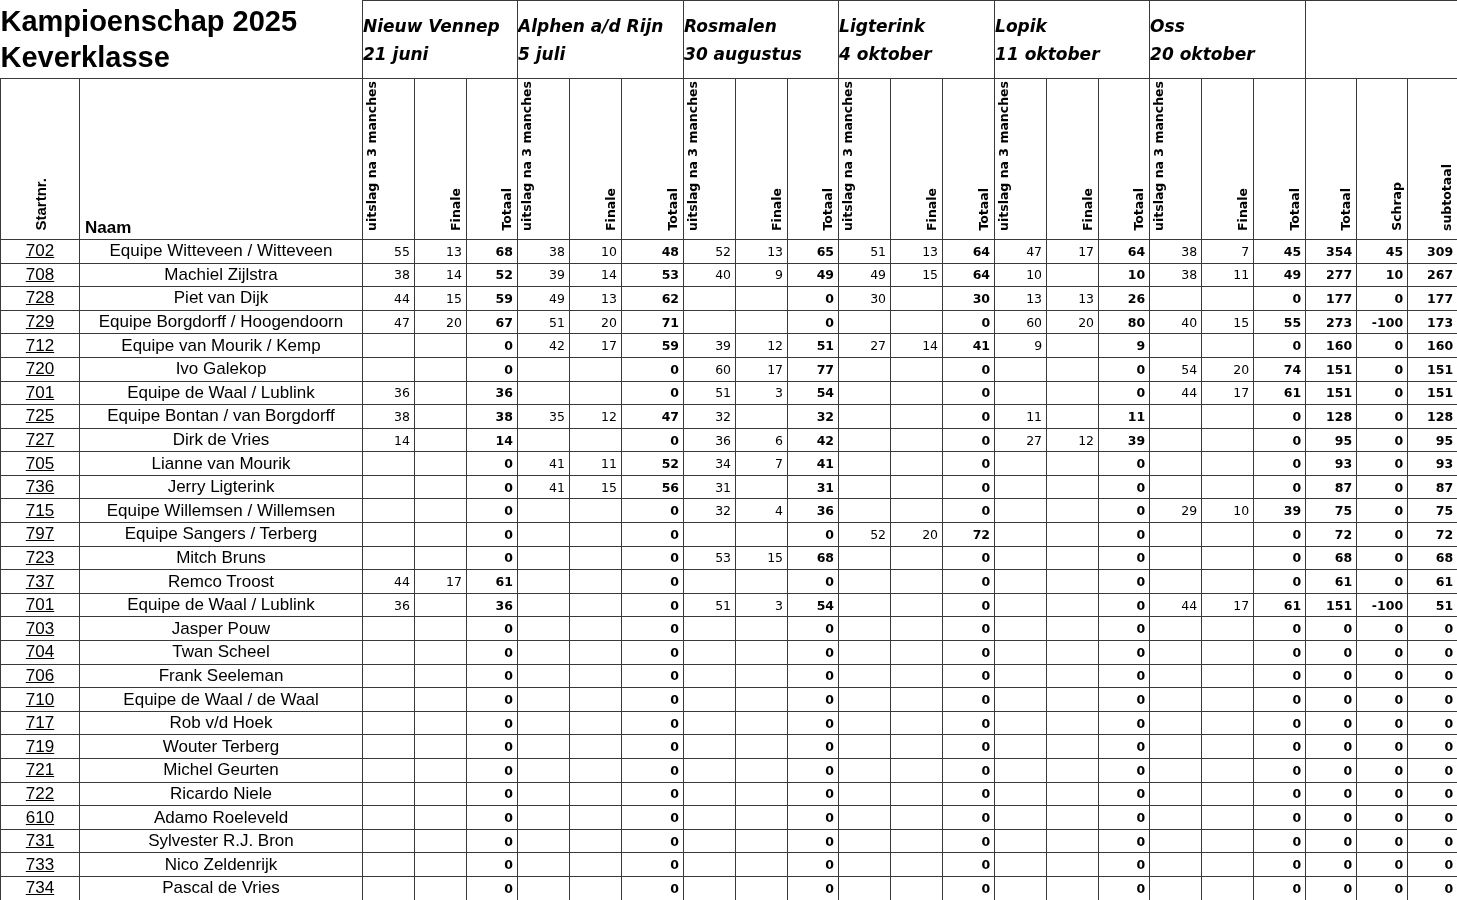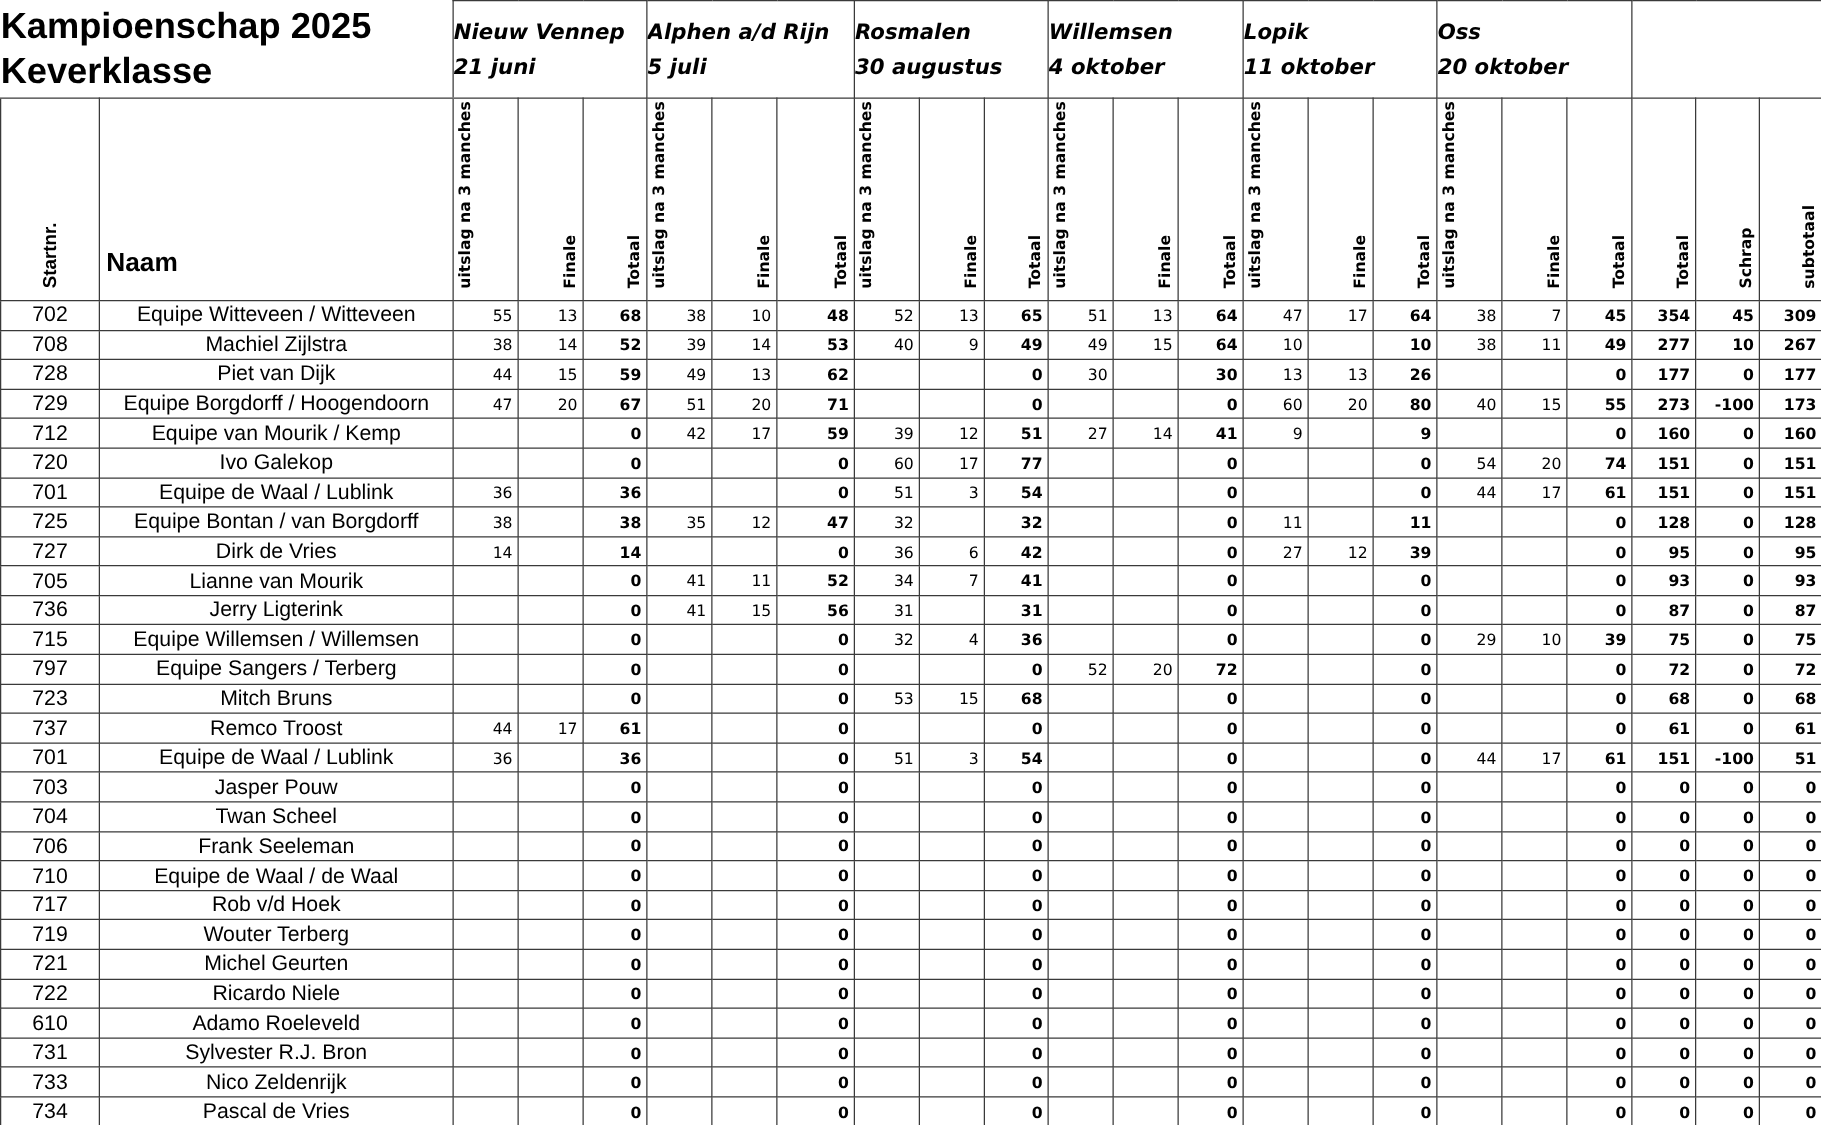--- a/index.html
+++ b/index.html
@@ -6,23 +6,23 @@
   body { width:1457px; height:900px; overflow:hidden; position:relative; font-family:"Liberation Sans", sans-serif; color:#000; }
   table { border-collapse:collapse; table-layout:fixed; position:absolute; left:0; top:0; width:1457px; }
   td, th { padding:0; border:1.5px solid #3a3a3a; overflow:hidden; white-space:nowrap; }
   .title-cell { border:none; text-align:left; vertical-align:middle; font-weight:bold; font-size:29px; line-height:36px; border-bottom:1.5px solid #3a3a3a; }
   .event-cell { height:77px; text-align:left; vertical-align:middle; font-family:"DejaVu Sans", sans-serif; font-style:italic; font-size:17px; line-height:28px; }
   .colhead { height:95px; vertical-align:bottom; position:relative; }
   .vtext { writing-mode:vertical-rl; transform:rotate(180deg); font-family:"DejaVu Sans", sans-serif; font-size:12.5px; line-height:15px; display:inline-block; padding:4px 0 2px 0; }
   .vtext.bold { font-weight:bold; font-size:15px; font-family:"Liberation Sans", sans-serif; }
   .colhead.right { text-align:right; padding-right:3px; }
   .colhead.left { text-align:left; padding-left:1px; }
-  .naam-head { vertical-align:bottom; font-weight:bold; font-size:21px; padding-left:5px; padding-bottom:17px; }
+  .naam-head { vertical-align:bottom; font-weight:bold; font-size:17px; padding-left:5px; padding-bottom:1px; }
   tr.data td { height:22.6px; font-size:12.5px; font-family:"DejaVu Sans", sans-serif; text-align:right; padding-right:4px; }
-  tr.data td.nr { text-align:center; font-family:"Liberation Sans", sans-serif; font-size:17px; padding-right:0; }
+  tr.data td.nr { text-align:center; font-family:"Liberation Sans", sans-serif; font-size:17px; padding-right:0;text-decoration:underline; }
   tr.data td.name { text-align:center; font-family:"Liberation Sans", sans-serif; font-size:17px; padding-left:4px; }
   tr.data td.b { font-weight:bold; }
 </style>
 </head>
 <body>
 
 <table>
   <colgroup>
     <col style="width:79px">
       <col style="width:283px">
@@ -60,21 +60,21 @@
         </th>
       <th colspan="3" class="event-cell">
           <div>Alphen a/d Rijn</div>
           <div>5 juli</div>
         </th>
       <th colspan="3" class="event-cell">
           <div>Rosmalen</div>
           <div>30 augustus</div>
         </th>
       <th colspan="3" class="event-cell">
-          <div>Willemsen</div>
+          <div>Ligterink</div>
           <div>4 oktober</div>
         </th>
       <th colspan="3" class="event-cell">
           <div>Lopik</div>
           <div>11 oktober</div>
         </th>
       <th colspan="3" class="event-cell">
           <div>Oss</div>
           <div>20 oktober</div>
         </th>

